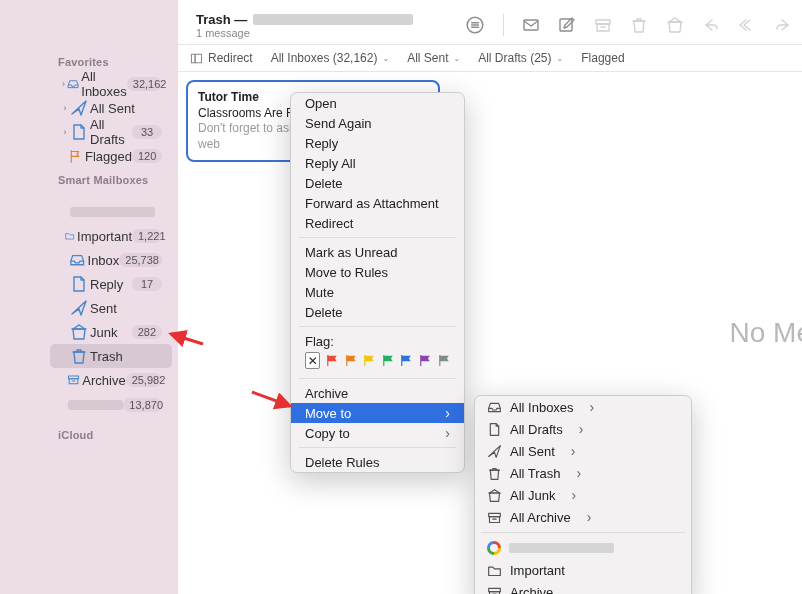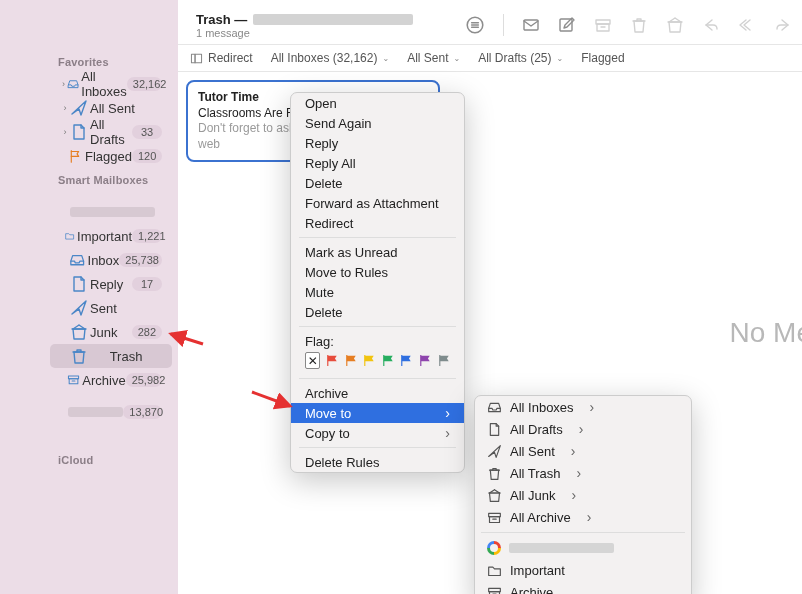--- a/index.html
+++ b/index.html
@@ -3,21 +3,21 @@
 <meta charset="utf-8">
 <style>
   * { box-sizing: border-box; margin: 0; padding: 0; font-family: -apple-system, "Helvetica Neue", Arial, sans-serif; }
   body { width: 802px; height: 594px; overflow: hidden; background: #fff; position: relative; font-size: 13px; color: #222; }
   .app { display: flex; height: 100%; }
 
   
   .sidebar { width: 178px; background: #ecdde7; display: flex; flex-direction: column; padding-top: 50px; font-size: 13px; color: #444; padding-left: 44px; }
   .section-title { font-size: 11px; color: #8b7e87; padding: 6px 14px 4px; font-weight: 600; letter-spacing: .2px; }
   .sb-item { display: flex; align-items: center; padding: 3px 10px 3px 10px; height: 24px; border-radius: 5px; margin: 0 6px; }
-  .sb-item.selected { background: #d8c8d3; text-align: center; }
+  .sb-item.selected { background: #d8c8d3; }
   .sb-item .chev { width: 10px; display: inline-block; color: #777; font-size: 9px; text-align: center; }
   .sb-item .ic { width: 18px; display: inline-flex; align-items: center; justify-content: center; color: #4a86c7; }
   .sb-item .lbl { flex: 1; padding-left: 2px; color: #333; }
   .sb-item .cnt { font-size: 11px; color: #555; background: #e2d0dd; border-radius: 8px; padding: 1px 6px; min-width: 30px; text-align: center; }
   .blurred-label { background: #d7c9d2; border-radius: 3px; height: 10px; }
 
   
   .main { flex: 1; display: flex; flex-direction: column; position: relative; }
   .titlebar { height: 44px; display: flex; align-items: center; padding: 6px 10px 0 18px; }
   .titlebar .titles { flex: 0 0 auto; }
@@ -256,28 +256,28 @@
       <span class="chev"></span>
       <span class="ic">
           <svg viewBox="0 0 18 18">
             <use href="#i-archive"></use>
           </svg>
         </span>
       <span class="lbl">Archive</span>
       <span class="cnt">25,982</span>
     </div>
 
-    <div class="sb-item" style="margin-top:8px">
+    <div class="sb-item" style="margin-top:1px">
       <span class="chev"></span>
       <span class="blurred-label" style="width:70px"></span>
       <span style="flex:1"></span>
       <span class="cnt">13,870</span>
     </div>
 
-    <div class="section-title" style="margin-top:24px">iCloud</div>
+    <div class="section-title" style="margin-top:6px">iCloud</div>
   </div>
 
   <div class="main">
     <div class="titlebar">
       <div class="titles">
         <div class="title-line">
           <span>Trash —</span>
           <span class="redact"></span>
         </div>
         <div class="subtitle">1 message</div>

